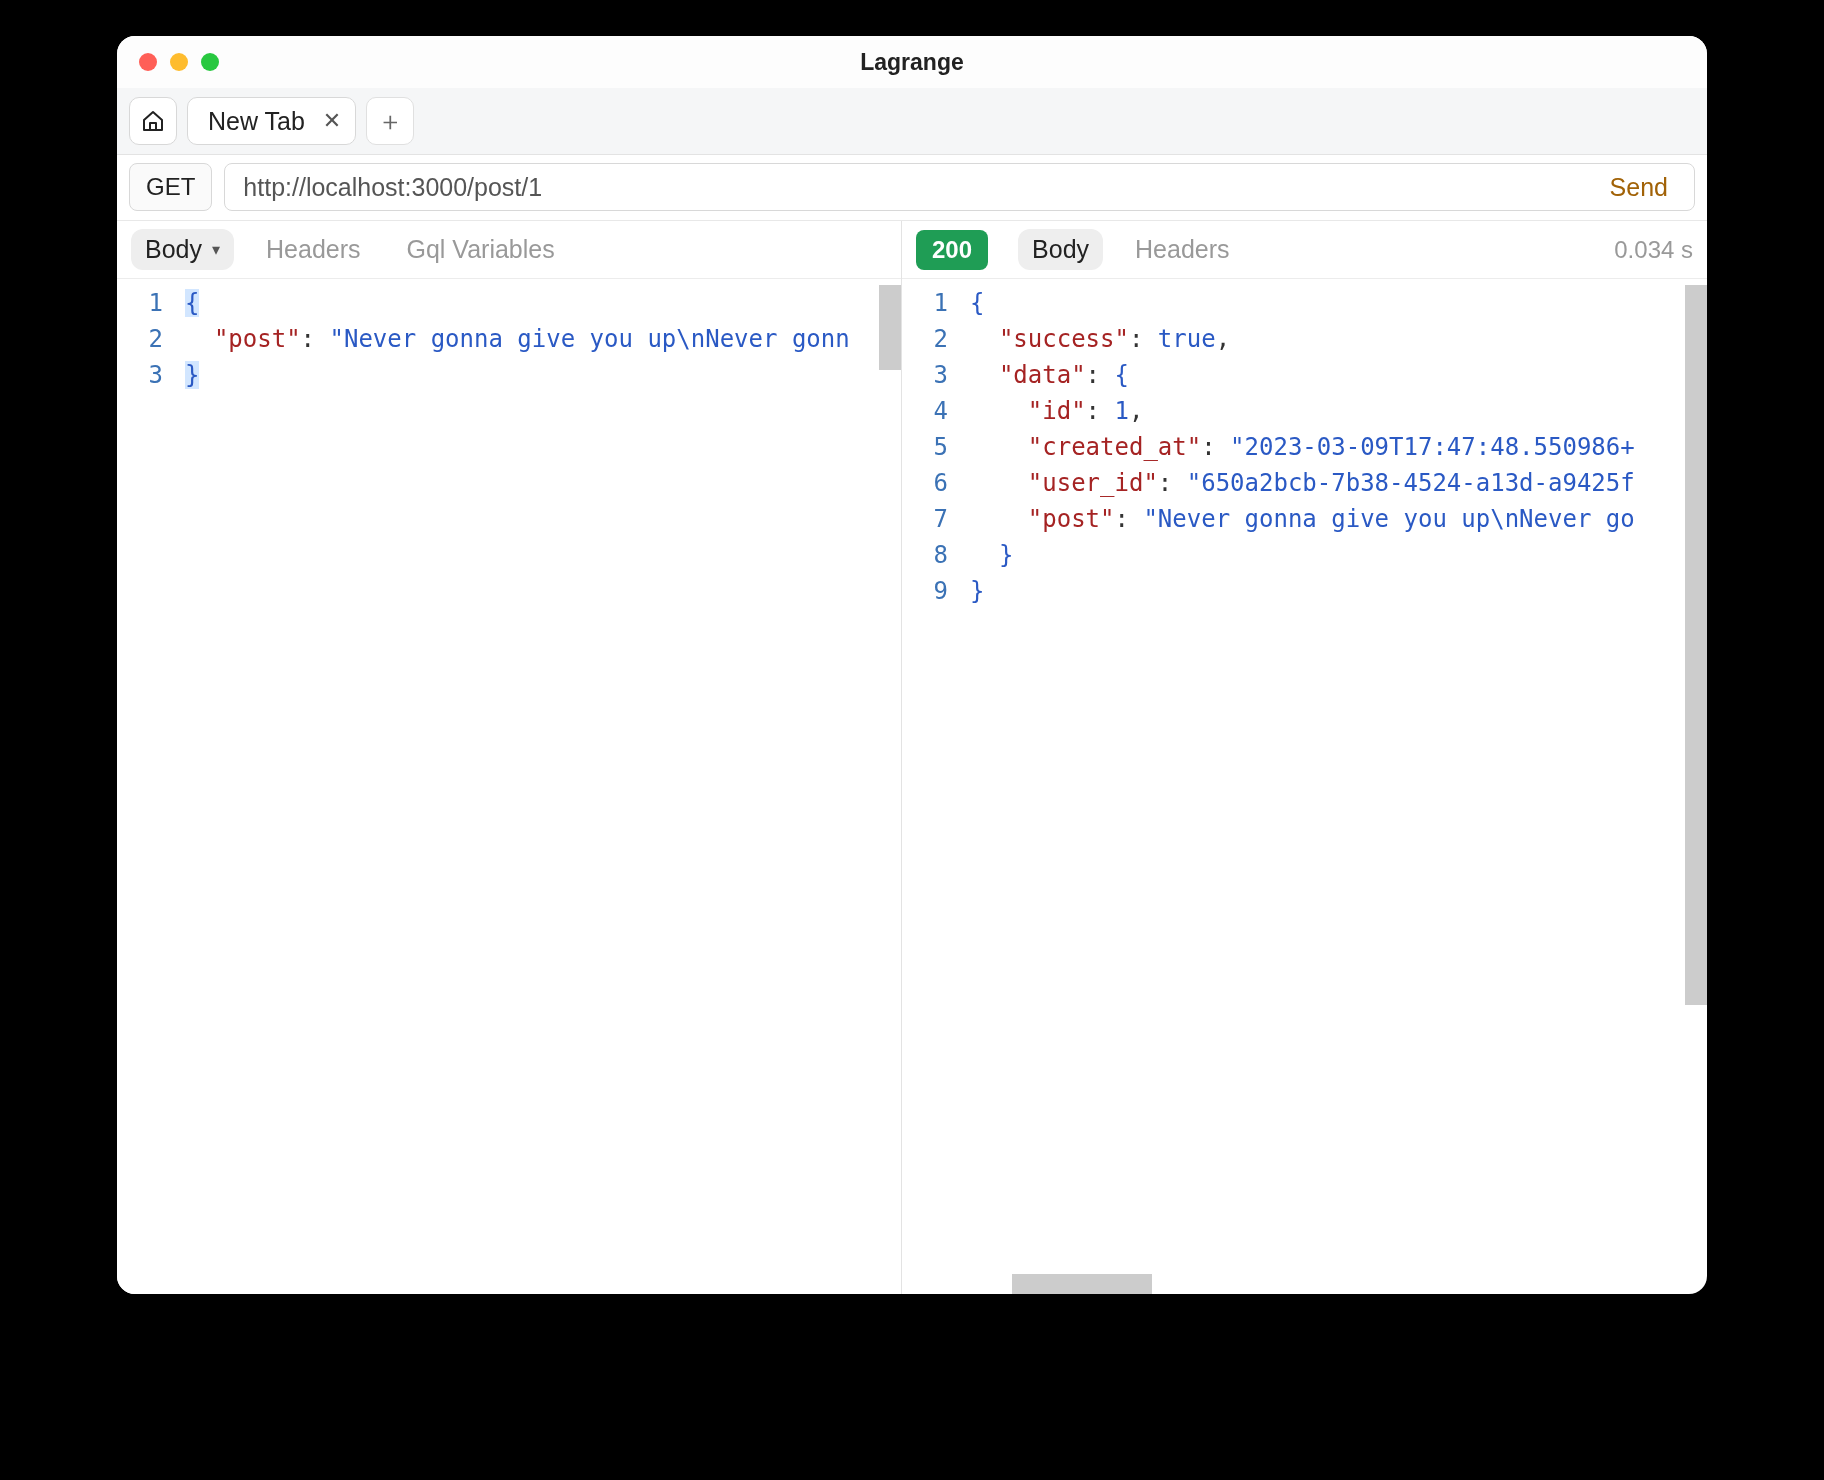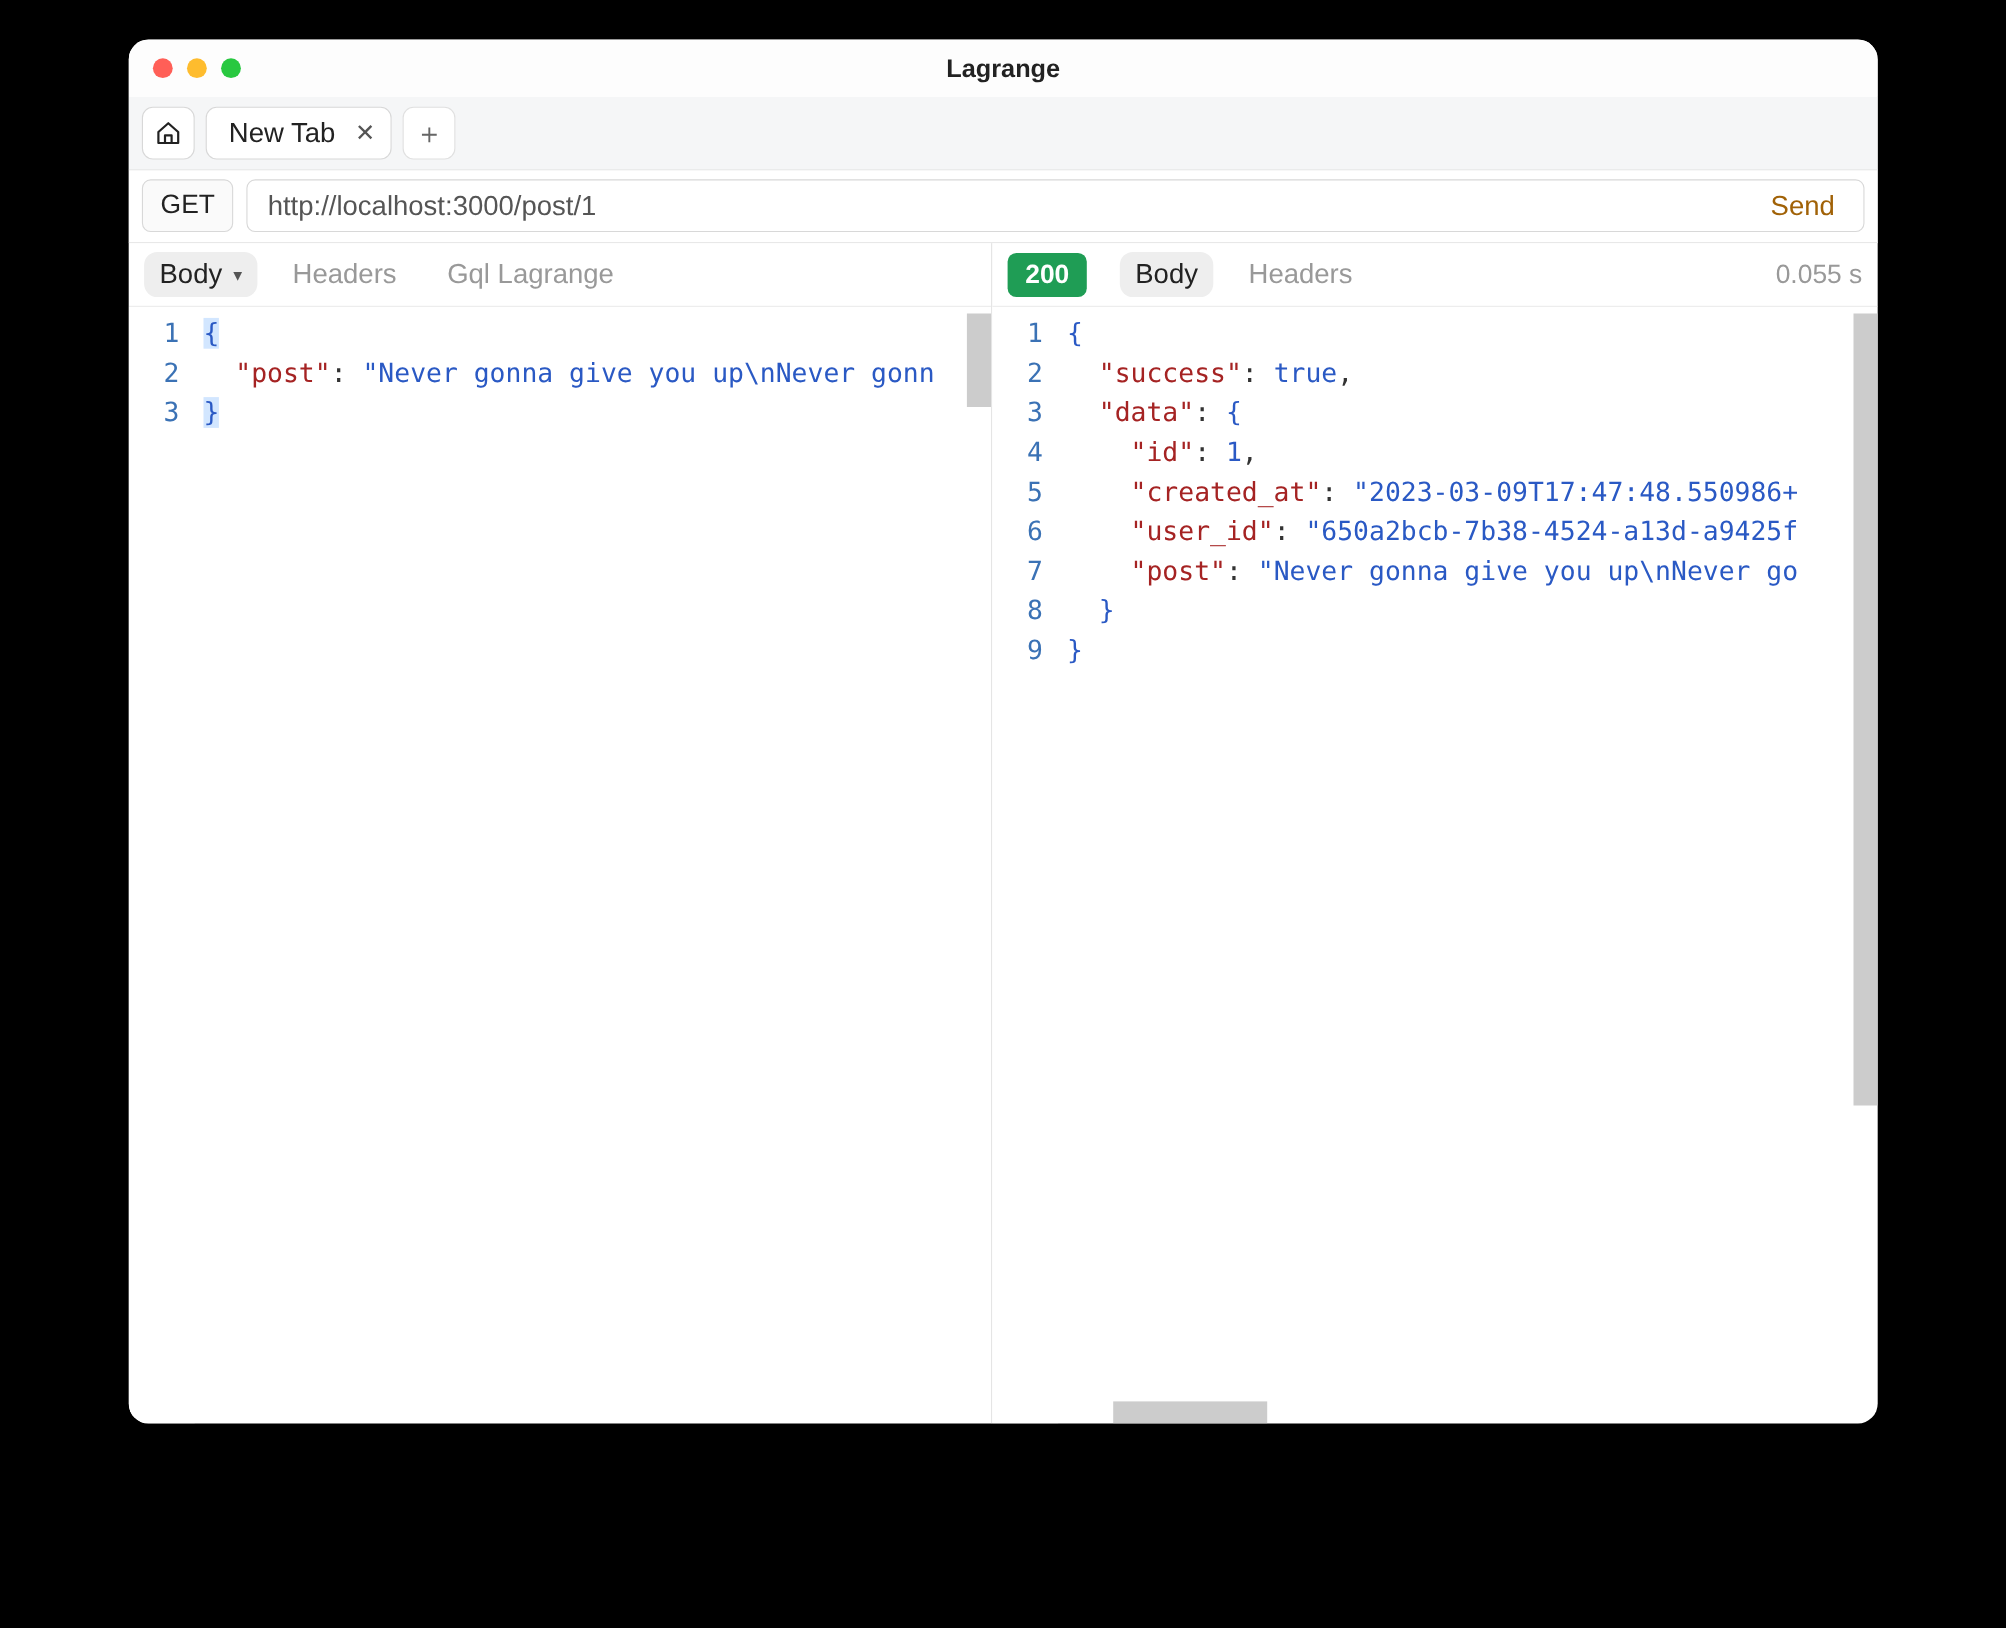--- a/index.html
+++ b/index.html
@@ -267,21 +267,21 @@
     <div class="pane left">
       <div class="pane-tabs">
         <div class="pane-tab active">
           <span>Body</span>
           <span class="chev">▾</span>
         </div>
         <div class="pane-tab">
           <span>Headers</span>
         </div>
         <div class="pane-tab">
-          <span>Gql Lagrange</span>
+          <span>Gql Variables</span>
         </div>
       </div>
       <div class="editor">
         <div class="gutter" id="req-gutter">
             <div>1</div>
             <div>2</div>
             <div>3</div>
           </div>
         <div class="code" id="req-code"><div class="line"><span class="tok-brace hl">{</span></div><div class="line"><span class="">  </span><span class="tok-key">"post"</span><span class="tok-punc">: </span><span class="tok-str">"Never gonna give you up\nNever gonn</span></div><div class="line"><span class="tok-brace hl">}</span></div></div>
         <div class="scrollbar-v" style="height:85px;"></div>
@@ -290,21 +290,21 @@
 
     <div class="pane right">
       <div class="pane-tabs">
         <div class="status-badge">200</div>
         <div class="pane-tab active">
           <span>Body</span>
         </div>
         <div class="pane-tab">
           <span>Headers</span>
         </div>
-        <div class="timing">0.055 s</div>
+        <div class="timing">0.034 s</div>
       </div>
       <div class="editor">
         <div class="gutter" id="res-gutter">
             <div>1</div>
             <div>2</div>
             <div>3</div>
             <div>4</div>
             <div>5</div>
             <div>6</div>
             <div>7</div>

